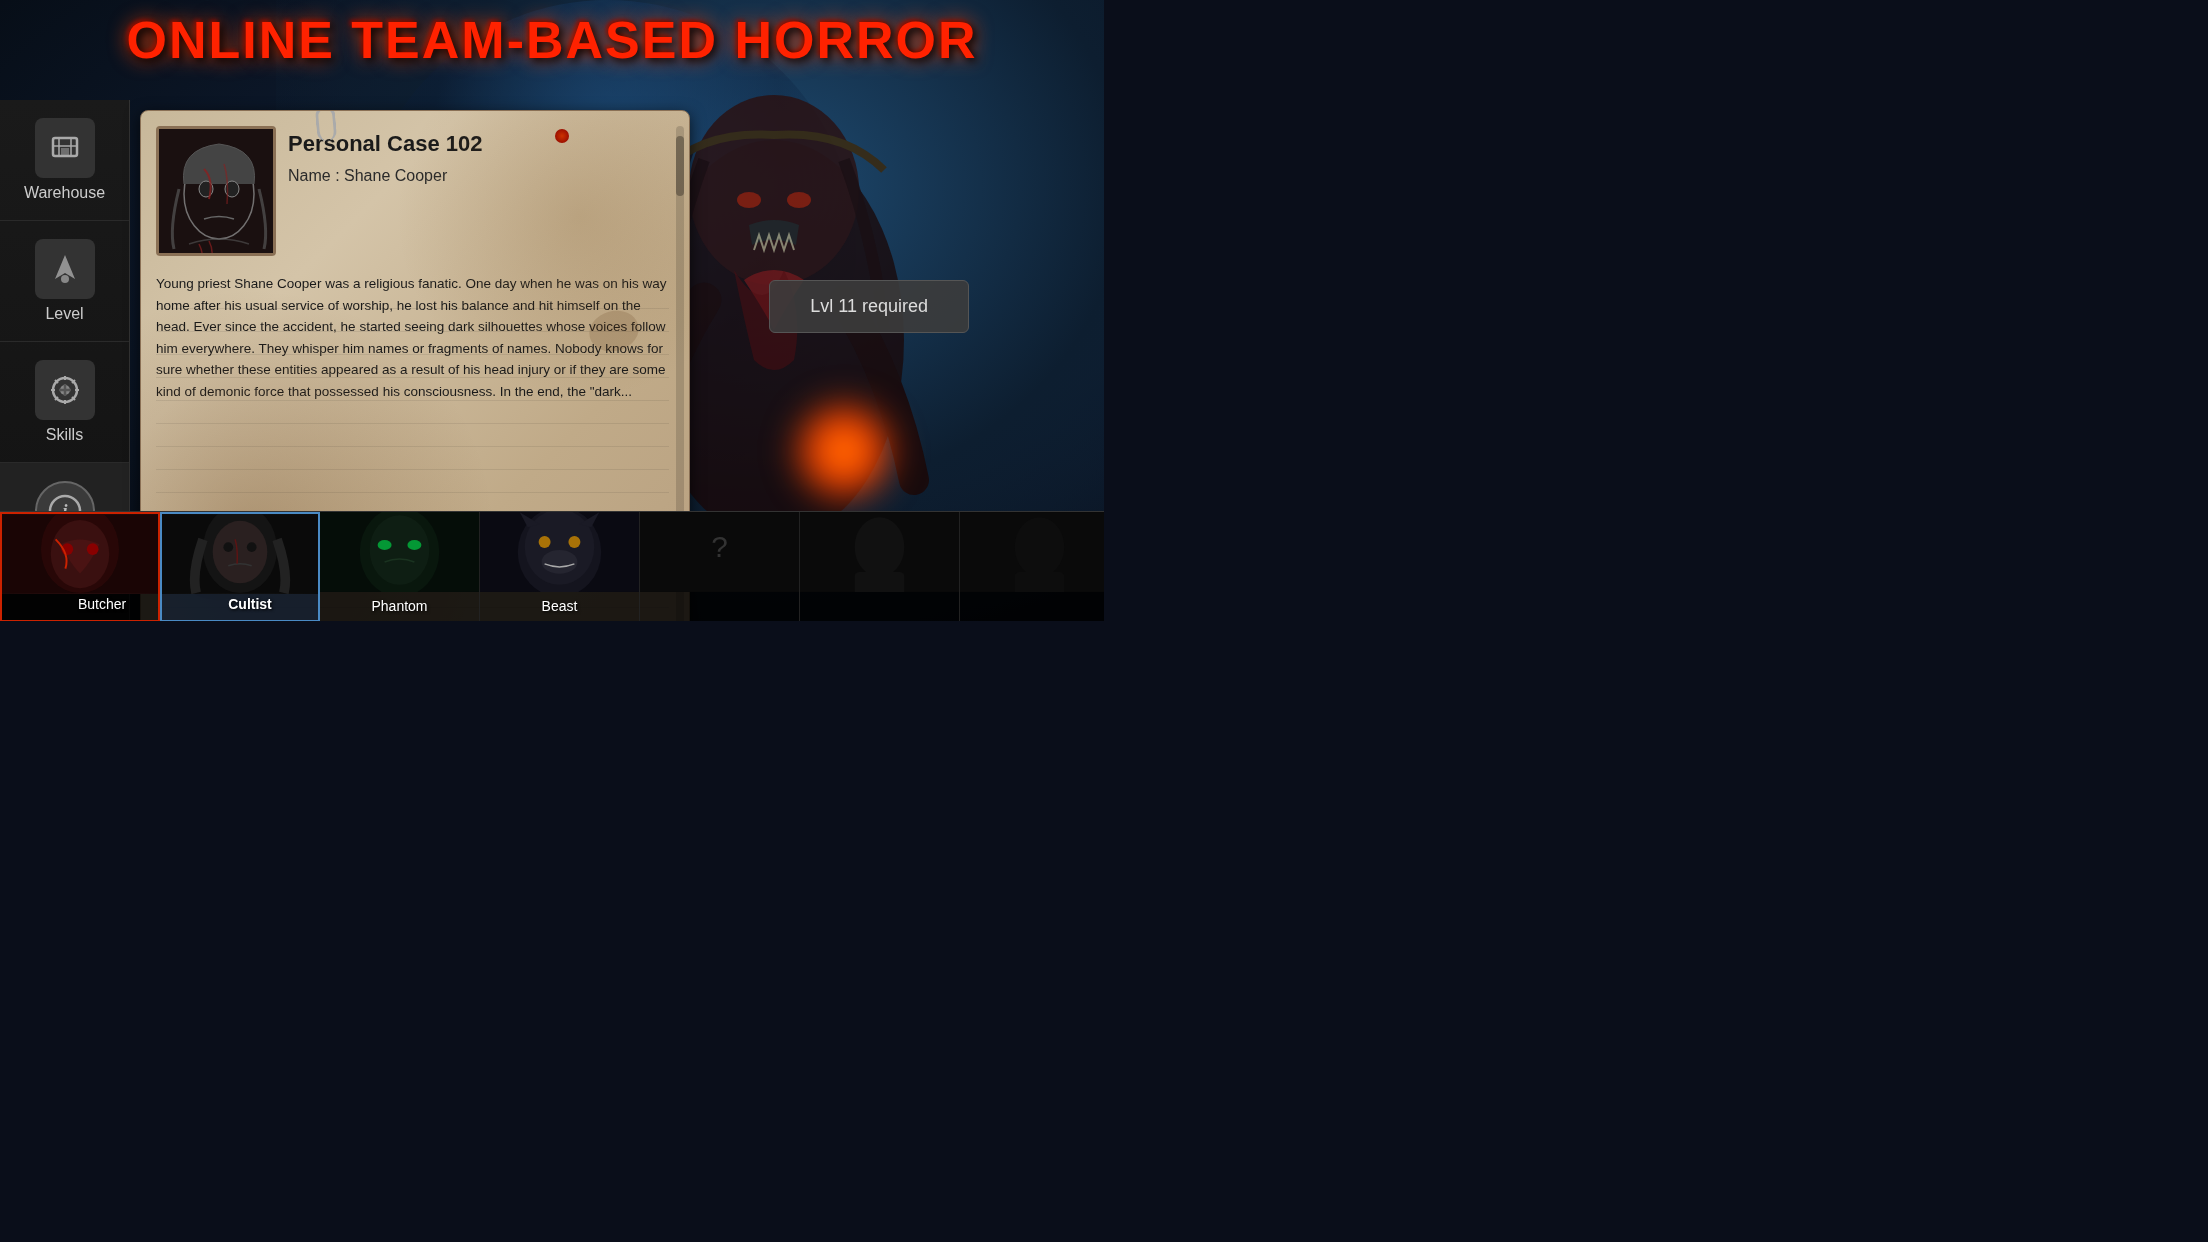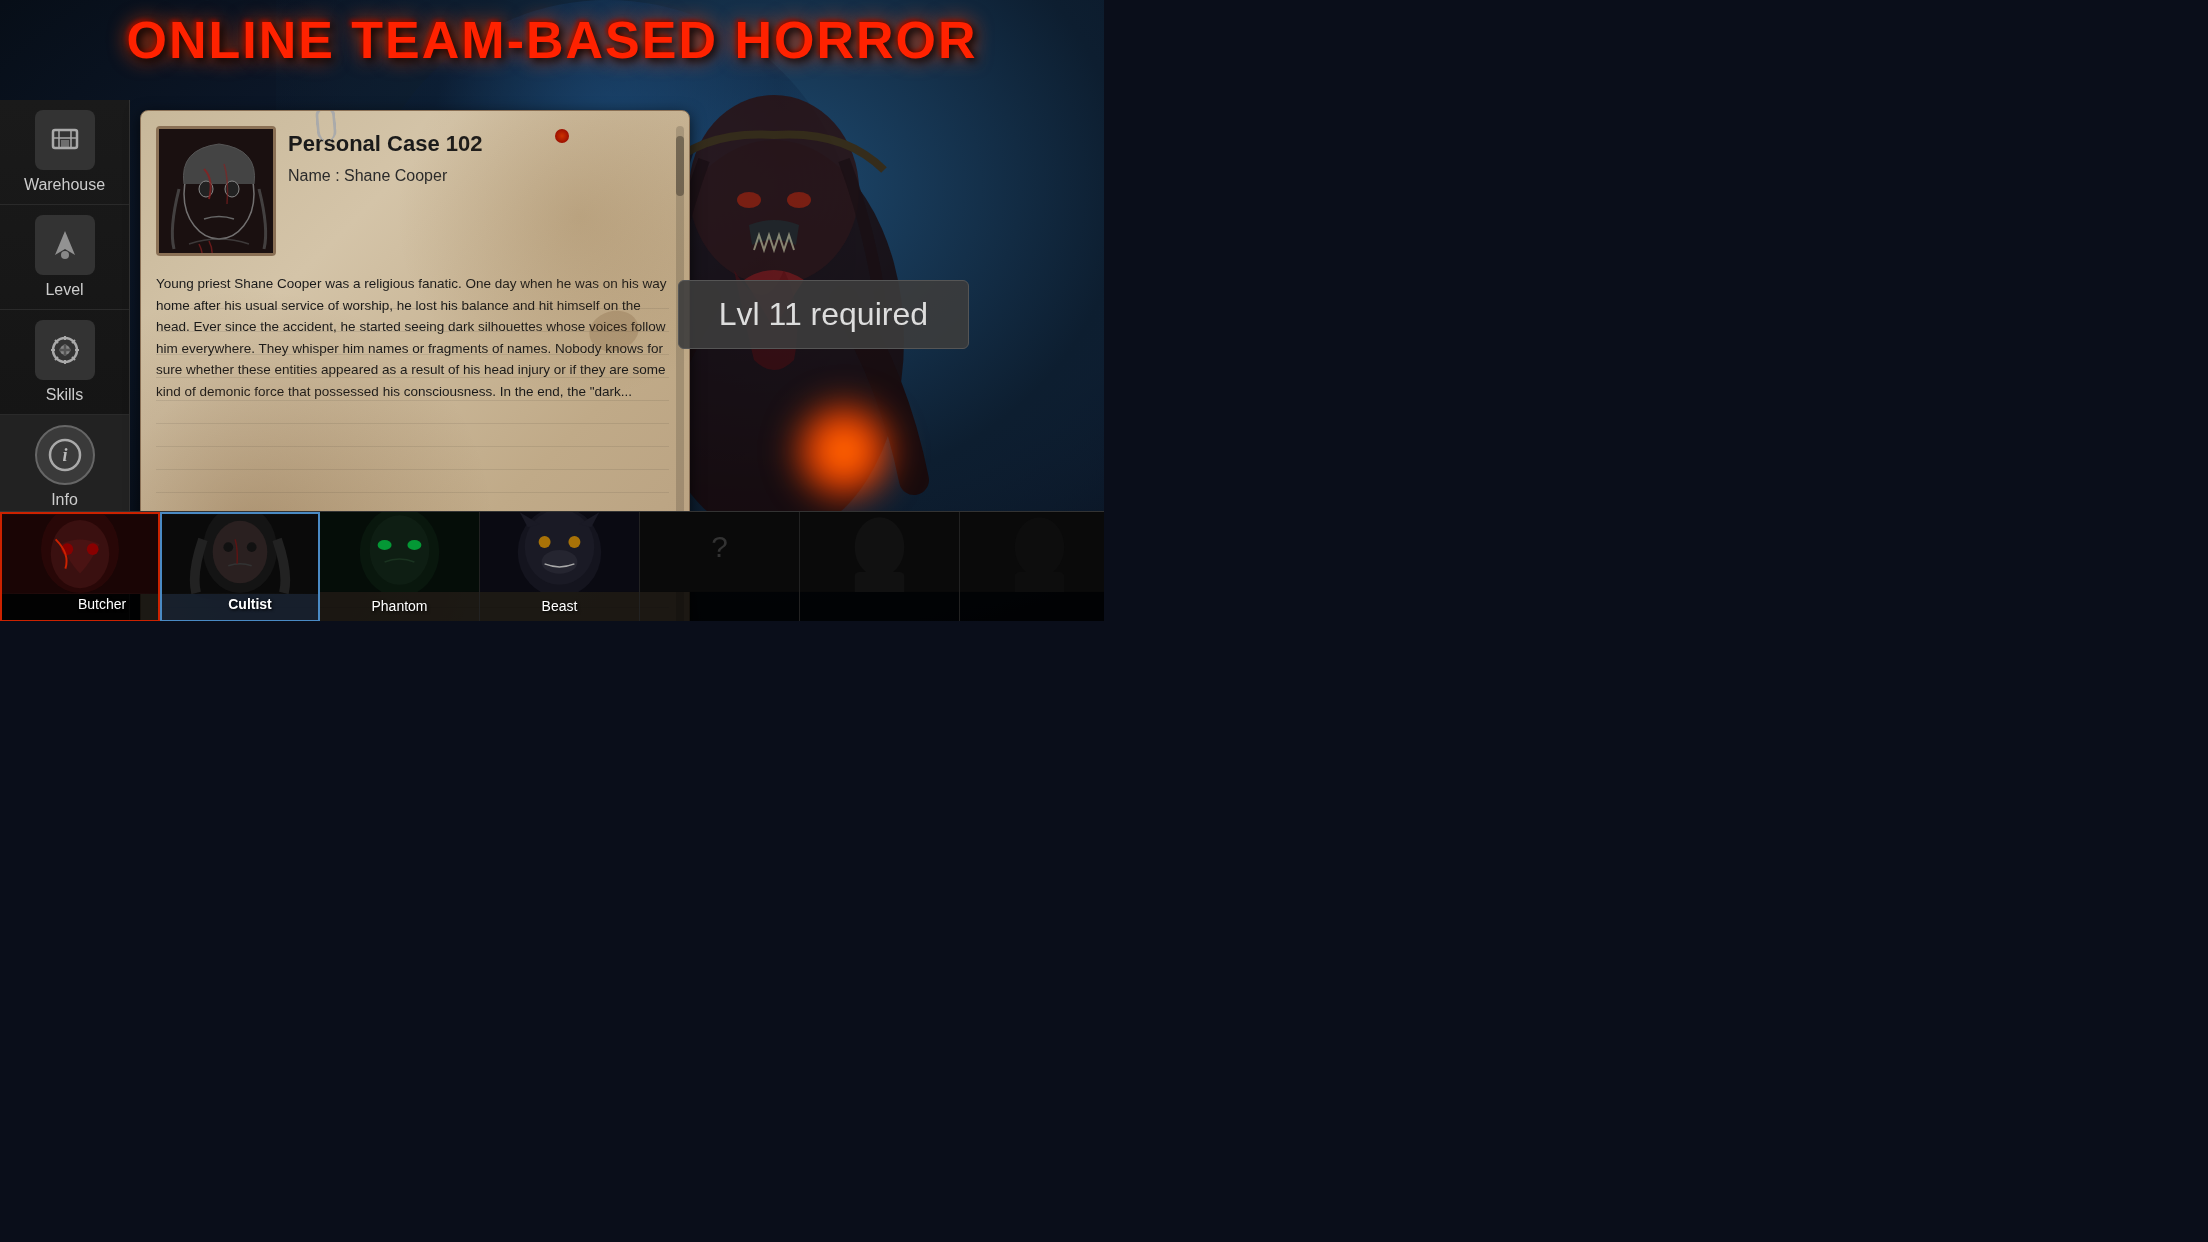--- a/index.html
+++ b/index.html
@@ -59,21 +59,21 @@
       display: flex;
       flex-direction: column;
       z-index: 10;
     }
 
     .sidebar-item {
       display: flex;
       flex-direction: column;
       align-items: center;
       justify-content: space-between;
-      padding: 10px 8px;
+      padding: 18px 8px;
       cursor: pointer;
       border-bottom: 1px solid #2a2a2a;
       color: #ccc;
       font-size: 16px;
       position: relative;
     }
 
     .sidebar-item.active {
       background: #222;
     }
@@ -217,21 +217,21 @@
 
     
     .level-required {
       position: absolute;
       right: 135px;
       top: 280px;
       background: rgba(60,60,60,0.9);
       border: 1px solid #555;
       border-radius: 6px;
       padding: 15px 40px;
-      font-size: 32px;
+      font-size: 18px;
       color: #ddd;
       z-index: 15;
       text-align: center;
     }
 
     
     .character-bar {
       position: absolute;
       bottom: 0;
       left: 0;

